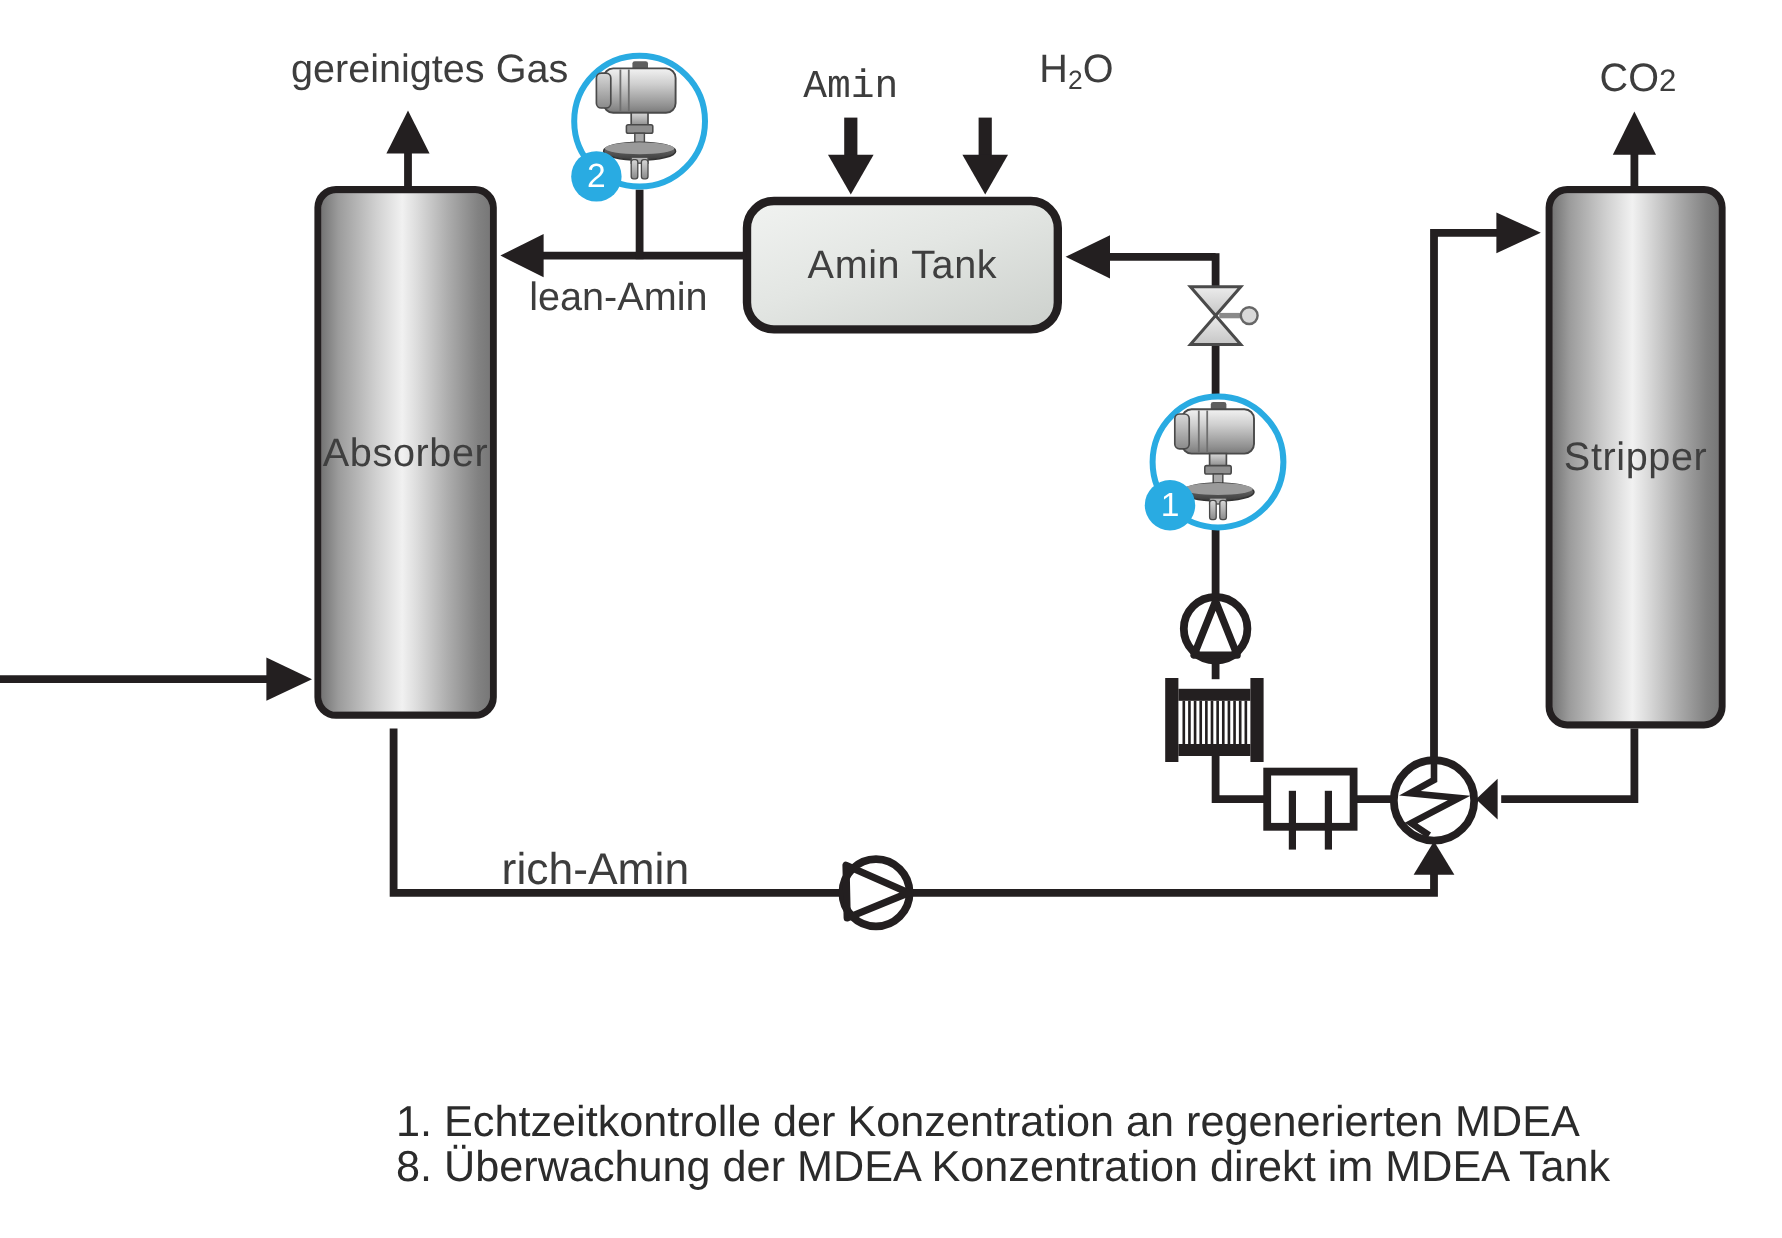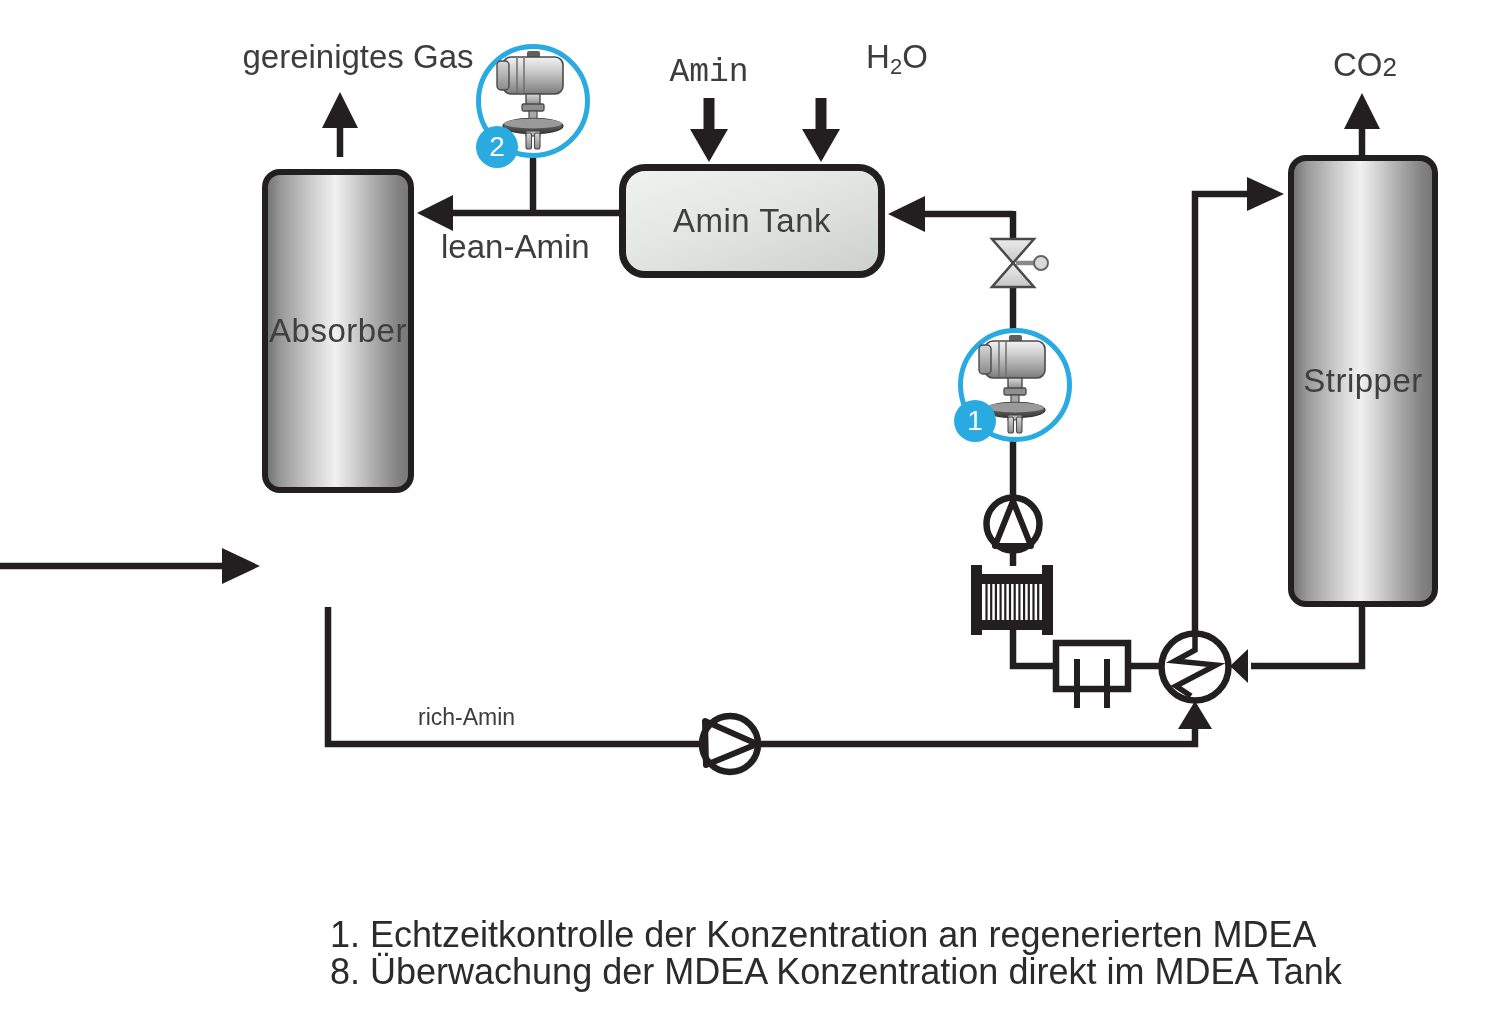--- a/index.html
+++ b/index.html
@@ -8,21 +8,21 @@
     font-family:"Liberation Sans",sans-serif;
   }
   .stage svg{display:block;}
   #piping{position:absolute;left:0;top:0;}
   
   .vessel{
     position:absolute;box-sizing:border-box;border:6px solid #231f20;border-radius:18px;
     display:flex;align-items:center;justify-content:center;
     background:linear-gradient(90deg,#757575 0%,#9b9b9b 10%,#cfcfcf 32%,#f1f1f1 48%,#dedede 56%,#adadad 75%,#828282 93%,#787878 100%);
   }
-  .vessel.absorber{left:262px;top:169px;width:152px;height:324px;}
+  .vessel.absorber{left:262px;top:155px;width:152px;height:444px;}
   .vessel.stripper{left:1288px;top:155px;width:150px;height:452px;}
   .vessel.tank{
     left:619px;top:164px;width:266px;height:114px;border-radius:26px;border-width:7px;
     background:linear-gradient(160deg,#f0f2f0 0%,#e3e6e3 45%,#cdd1cd 100%);
   }
   .vessel-label{font-size:33px;color:#3f3f3f;letter-spacing:0.5px;}
   
   .lbl{position:absolute;font-size:33px;color:#3d3d3d;white-space:nowrap;}
   .lbl.centered{transform:translateX(-50%);}
   .lbl .sub{font-size:22px;vertical-align:-6px;}
@@ -198,20 +198,20 @@
   </div>
   <div class="badge" style="left:954px;top:400px;">
     <span>1</span>
   </div>
 
   <div class="lbl centered" style="left:340px;top:38px;margin-left:18px;">gereinigtes Gas</div>
   <div class="lbl centered" style="left:709px;top:54px;font-family:Liberation Mono, monospace;">Amin</div>
   <div class="lbl centered" style="left:865px;top:38px;margin-left:32px;"><span>H</span><span class="sub">2</span><span>O</span></div>
   <div class="lbl centered" style="left:1365px;top:46px;"><span>CO</span><span class="small2">2</span></div>
   <div class="lbl" style="left:441px;top:228px;">lean-Amin</div>
-  <div class="lbl" style="left:418px;top:704px;font-size:23px;">rich-Amin</div>
+  <div class="lbl" style="left:418px;top:704px;font-size:37px;">rich-Amin</div>
 
   <div class="footnotes">
     <div>1. Echtzeitkontrolle der Konzentration an regenerierten MDEA</div>
     <div>8. Überwachung der MDEA Konzentration direkt im MDEA Tank</div>
   </div>
 
 </div>
 
 </body></html>

